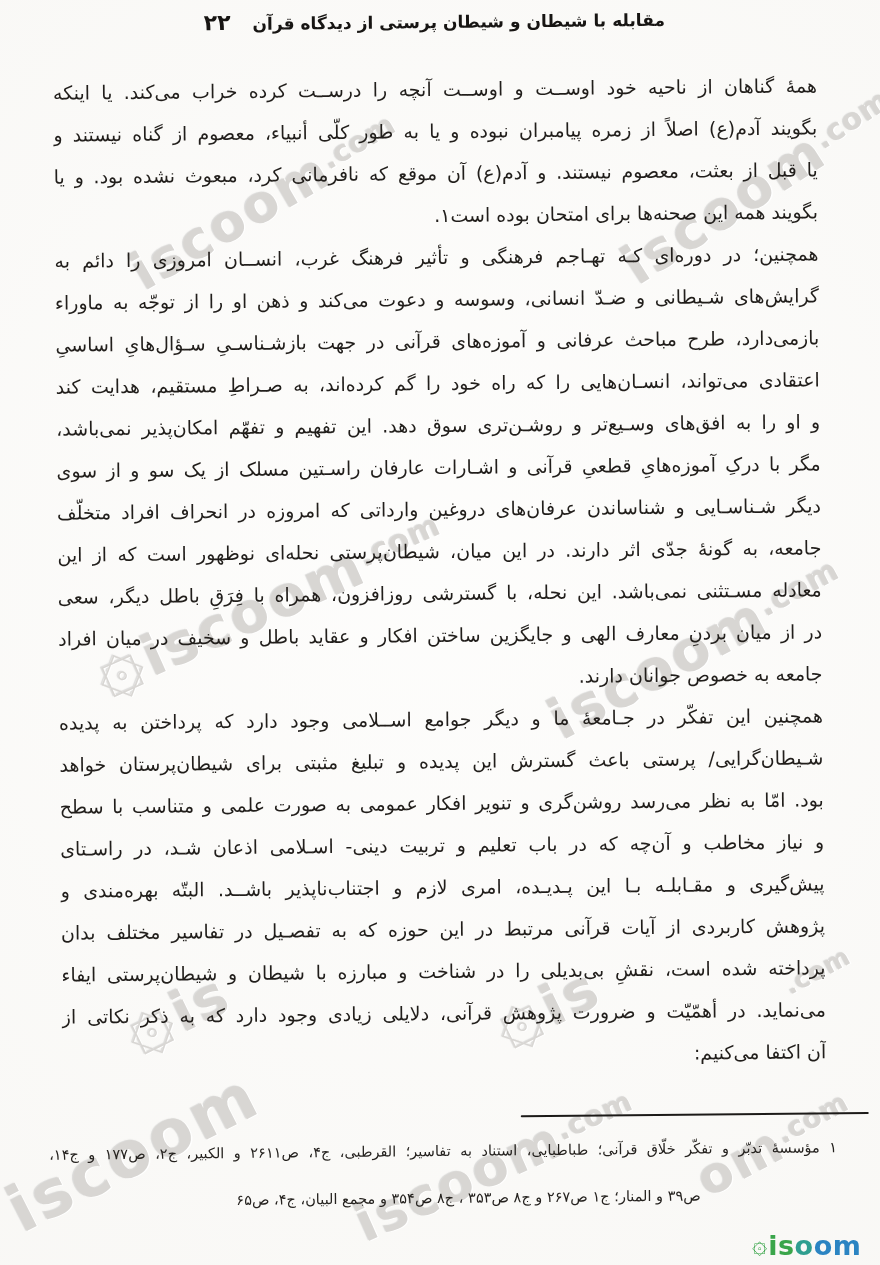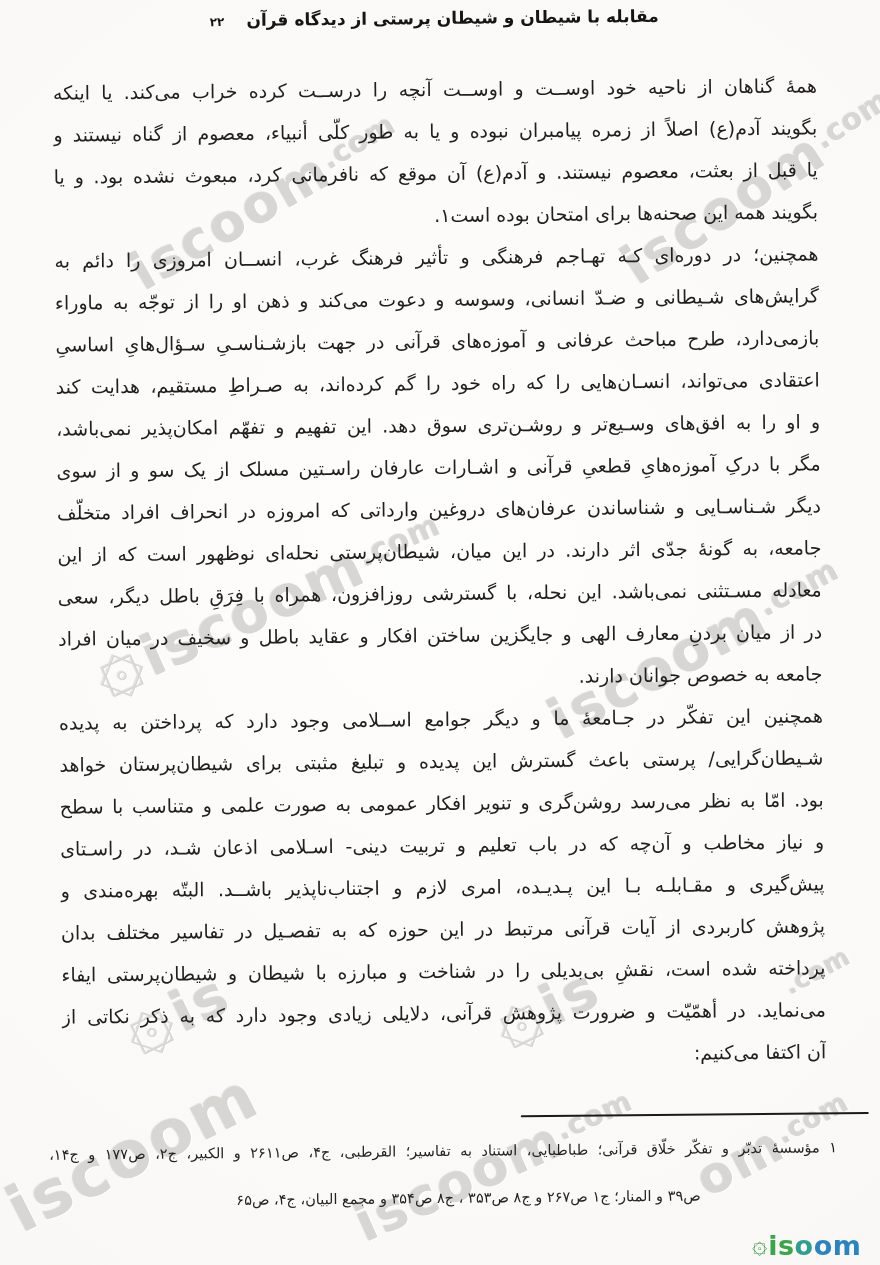--- a/index.html
+++ b/index.html
@@ -29,21 +29,21 @@
 
   
   .scan{position:absolute;inset:0;z-index:2;transform:rotate(-0.55deg);transform-origin:440px 620px;color:#201d1a;}
 
   .page-header{
     position:absolute;top:8px;left:0;right:0;
     display:flex;flex-direction:row;justify-content:center;align-items:baseline;gap:22px;
     direction:rtl;font-size:17px;font-weight:bold;color:#171513;
   }
   .page-header .hdr-title{letter-spacing:0;}
-  .page-header .hdr-num{font-size:12px;}
+  .page-header .hdr-num{font-size:22px;}
 
   .body-text{
     position:absolute;top:68px;right:58px;left:58px;
     direction:rtl;font-size:19px;color:#211e1b;
   }
   .bl{
     height:42px;line-height:42px;overflow:hidden;white-space:nowrap;
     text-align:justify;text-align-last:justify;
   }
   .bl.last{text-align-last:right;}

